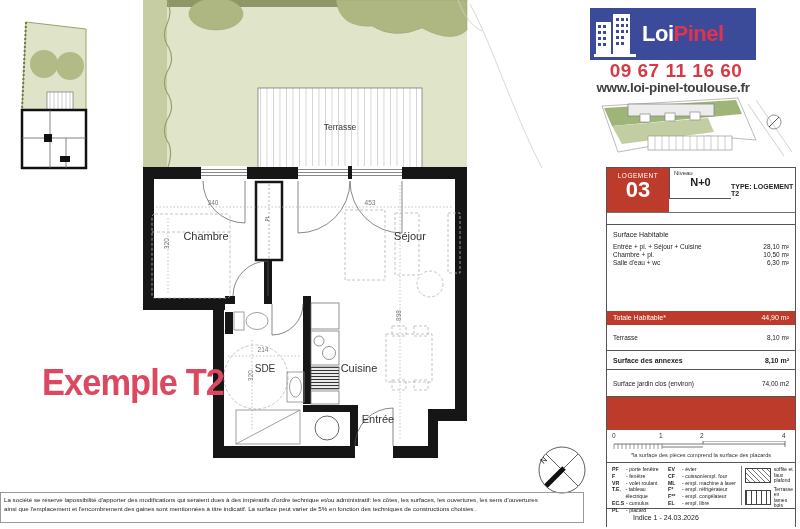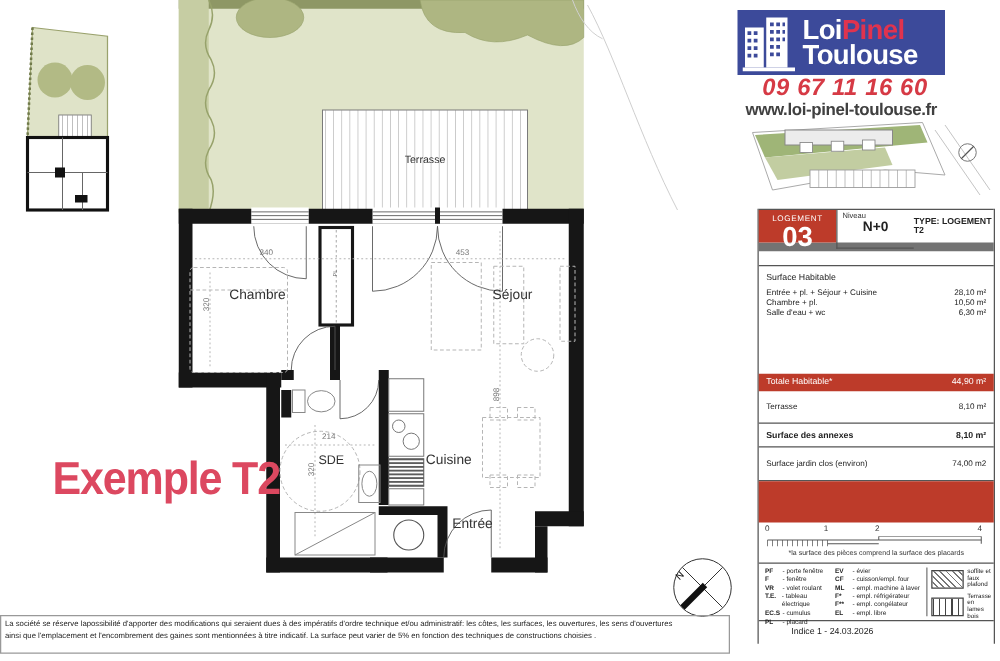--- a/index.html
+++ b/index.html
@@ -8,25 +8,25 @@
   .abs{position:absolute;}
   
   .room-label{font-size:11px;color:#333;text-align:center;}
   .dim{font-size:6.5px;color:#777;text-align:center;}
   .rot{transform:rotate(-90deg);transform-origin:center;}
   .example{font-size:37px;font-weight:bold;color:#dc4860;letter-spacing:-1px;transform:scaleX(.93);transform-origin:left;}
   
   .logo-box{left:590px;top:8px;width:166px;height:52px;background:#3c4a9a;display:flex;align-items:center;padding:0 4px;box-sizing:border-box;}
   .logo-text{line-height:20px;font-weight:bold;font-size:22px;color:#fff;letter-spacing:-.5px;}
   .logo-red{color:#e0334e;}
-  .phone{left:596px;top:60px;width:160px;text-align:center;font-size:19px;font-weight:bold;font-style:italic;color:#d63a45;letter-spacing:.5px;}
+  .phone{left:596px;top:60px;width:160px;text-align:center;font-size:19px;font-weight:bold;color:#d63a45;letter-spacing:.5px;}
   .website{left:584px;top:80px;width:178px;text-align:center;font-size:13.5px;font-weight:bold;color:#404040;letter-spacing:-.3px;}
   
   .card{left:606px;top:167px;width:190px;border-left:1px solid #555;border-right:1px solid #555;box-sizing:border-box;font-size:6.5px;}
-  .hdr{height:34px;border-top:1px solid #555;border-bottom:7px solid #737373;display:flex;box-sizing:border-box;justify-content:flex-end;}
+  .hdr{height:46px;border-top:1px solid #555;border-bottom:1px solid #737373;display:flex;box-sizing:border-box;justify-content:flex-end;}
   .hdr-red{width:62px;background:#bd3b2a;color:#fff;text-align:center;box-sizing:border-box;padding-top:4px;}
   .hdr-red .small{font-size:6.5px;letter-spacing:.5px;}
   .hdr-red .big{font-size:22px;font-weight:bold;line-height:22px;}
   .hdr-right{flex:1;display:flex;flex-direction:row;}
   .hdr-top{height:31px;display:flex;}
   .niveau{margin-left:auto;width:62px;border-left:1px solid #555;border-bottom:1px solid #555;box-sizing:border-box;padding:2px 4px;}
   .niveau .lbl{font-size:6px;color:#333;}
   .niveau .val{font-size:11px;font-weight:bold;text-align:center;}
   .type-row{flex:1;display:flex;align-items:center;justify-content:center;font-size:7px;font-weight:bold;}
   .gap{height:11px;}
@@ -233,21 +233,20 @@
         <rect x="32" y="20" width="2" height="3"></rect>
       <rect x="22" y="26" width="3" height="3"></rect>
         <rect x="27" y="26" width="3" height="3"></rect>
       <rect x="22" y="32" width="3" height="3"></rect>
         <rect x="27" y="32" width="3" height="3"></rect>
     </g>
     <rect x="0" y="44" width="42" height="3" fill="#fff"></rect>
   </svg>
   <div style="margin-left:4px;">
     <div class="logo-text"><span>Loi</span><span class="logo-red">Pinel</span></div>
-    <div class="logo-text">Toulouse</div>
   </div>
 </div>
 <div class="abs phone">09 67 11 16 60</div>
 <div class="abs website">www.loi-pinel-toulouse.fr</div>
 
 <svg class="abs" style="left:588px;top:96px" width="212" height="68" viewBox="0 0 212 68">
   <polygon points="14,10 150,2 168,44 120,40 30,56" fill="#fff" stroke="#aaa" stroke-width="0.8"></polygon>
   <polygon points="16,12 148,4 154,18 24,30" fill="#9fb577"></polygon>
   <polygon points="24,30 120,22 126,36 34,48" fill="#c2cda1"></polygon>
   <rect x="40" y="8" width="86" height="12" fill="#ececec" stroke="#888" stroke-width="0.8"></rect>

